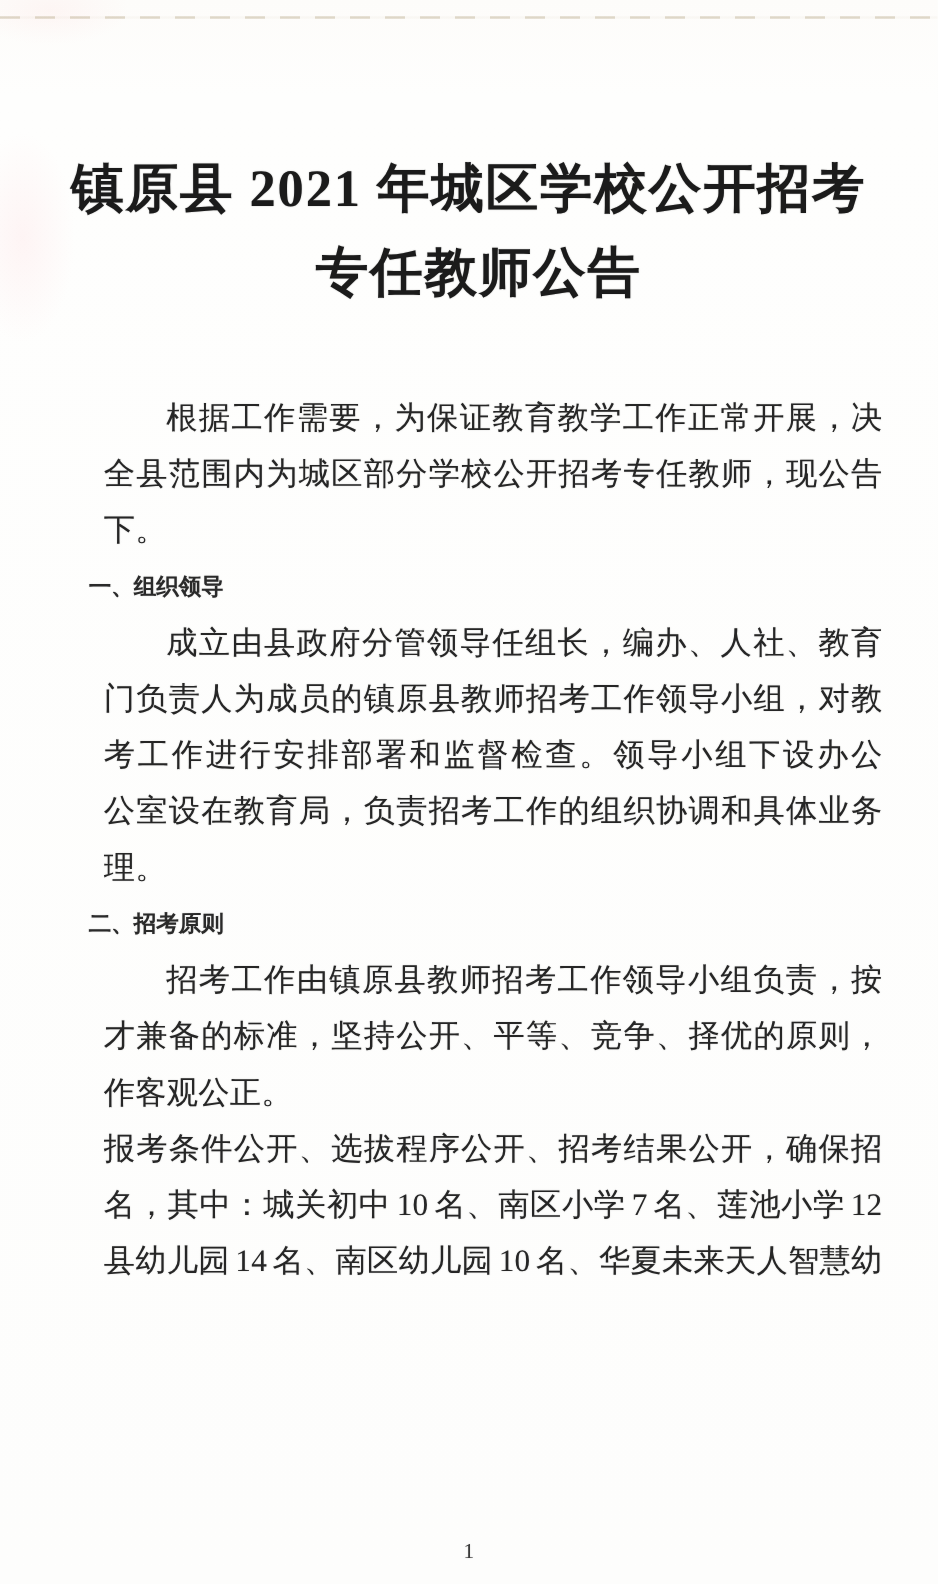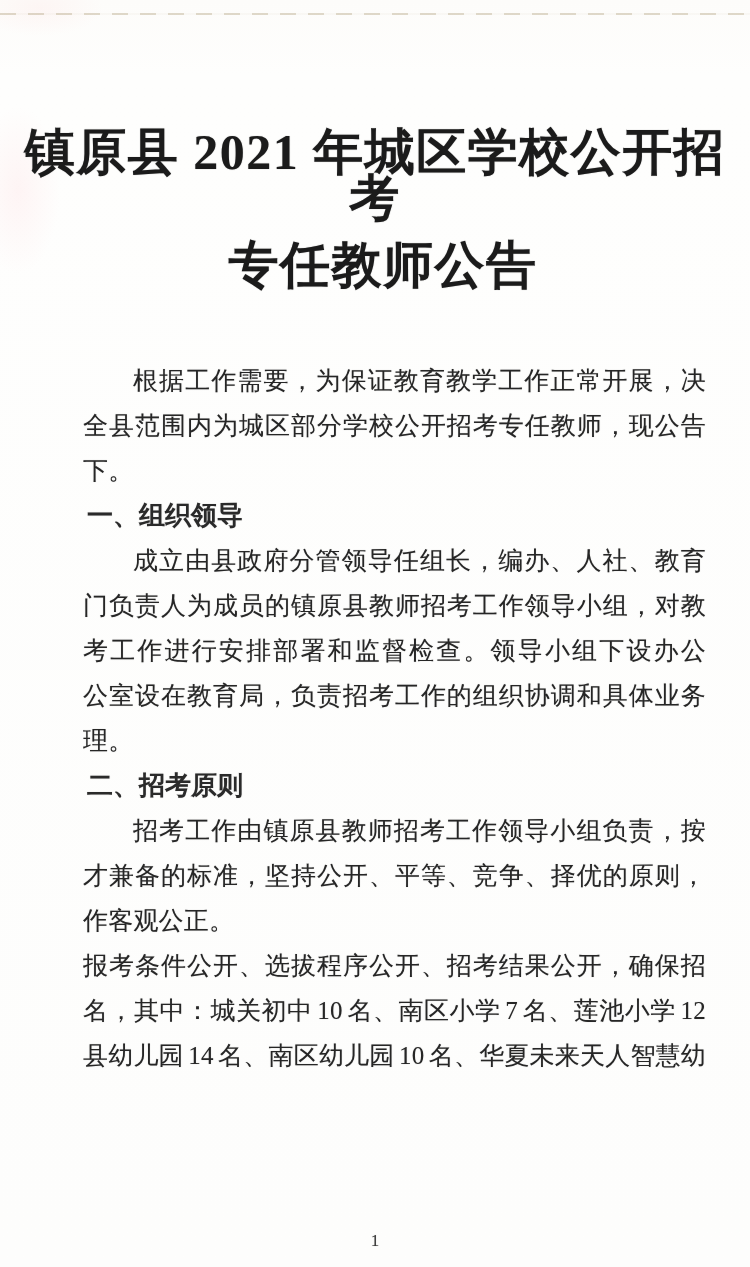--- a/index.html
+++ b/index.html
@@ -25,21 +25,21 @@
       rgba(172,155,118,0.38) 0px, rgba(172,155,118,0.38) 16px,
       rgba(172,155,118,0.05) 16px, rgba(172,155,118,0.05) 28px);
   }
   .titles {
     padding-top: 129px;
     text-align: center;
     color: #1b1b1b;
   }
   .title-line {
     font-weight: bold;
-    font-size: 50px;
+    font-size: 42px;
     line-height: 46px;
     letter-spacing: 1.5px;
     text-shadow: 0 0 1px rgba(40,40,40,0.45);
   }
   .title-line.second { margin-top: 21px; margin-left: 16px; }
   .content {
     margin-top: 70px;
     padding: 0 44px 0 35px;
     color: #262626;
   }
@@ -53,21 +53,21 @@
     word-spacing: -2px;
     letter-spacing: 0.2px;
     text-shadow: 0 0 1px rgba(60,60,60,0.35);
     margin-left: 48px;
   }
   .ln.first { text-indent: 2em; }
   .ln.para-end { text-align-last: left; }
   .heading {
     font-family: "Liberation Sans", "DejaVu Sans", sans-serif;
     font-weight: bold;
-    font-size: 26px;
+    font-size: 18px;
     line-height: 45px;
     height: 45px;
     text-indent: 2em;
     color: #2a2a2a;
     text-shadow: 0 0 1px rgba(60,60,60,0.3);
   }
   .page-number {
     position: absolute;
     top: 1231px; left: 0;
     width: 100%;

